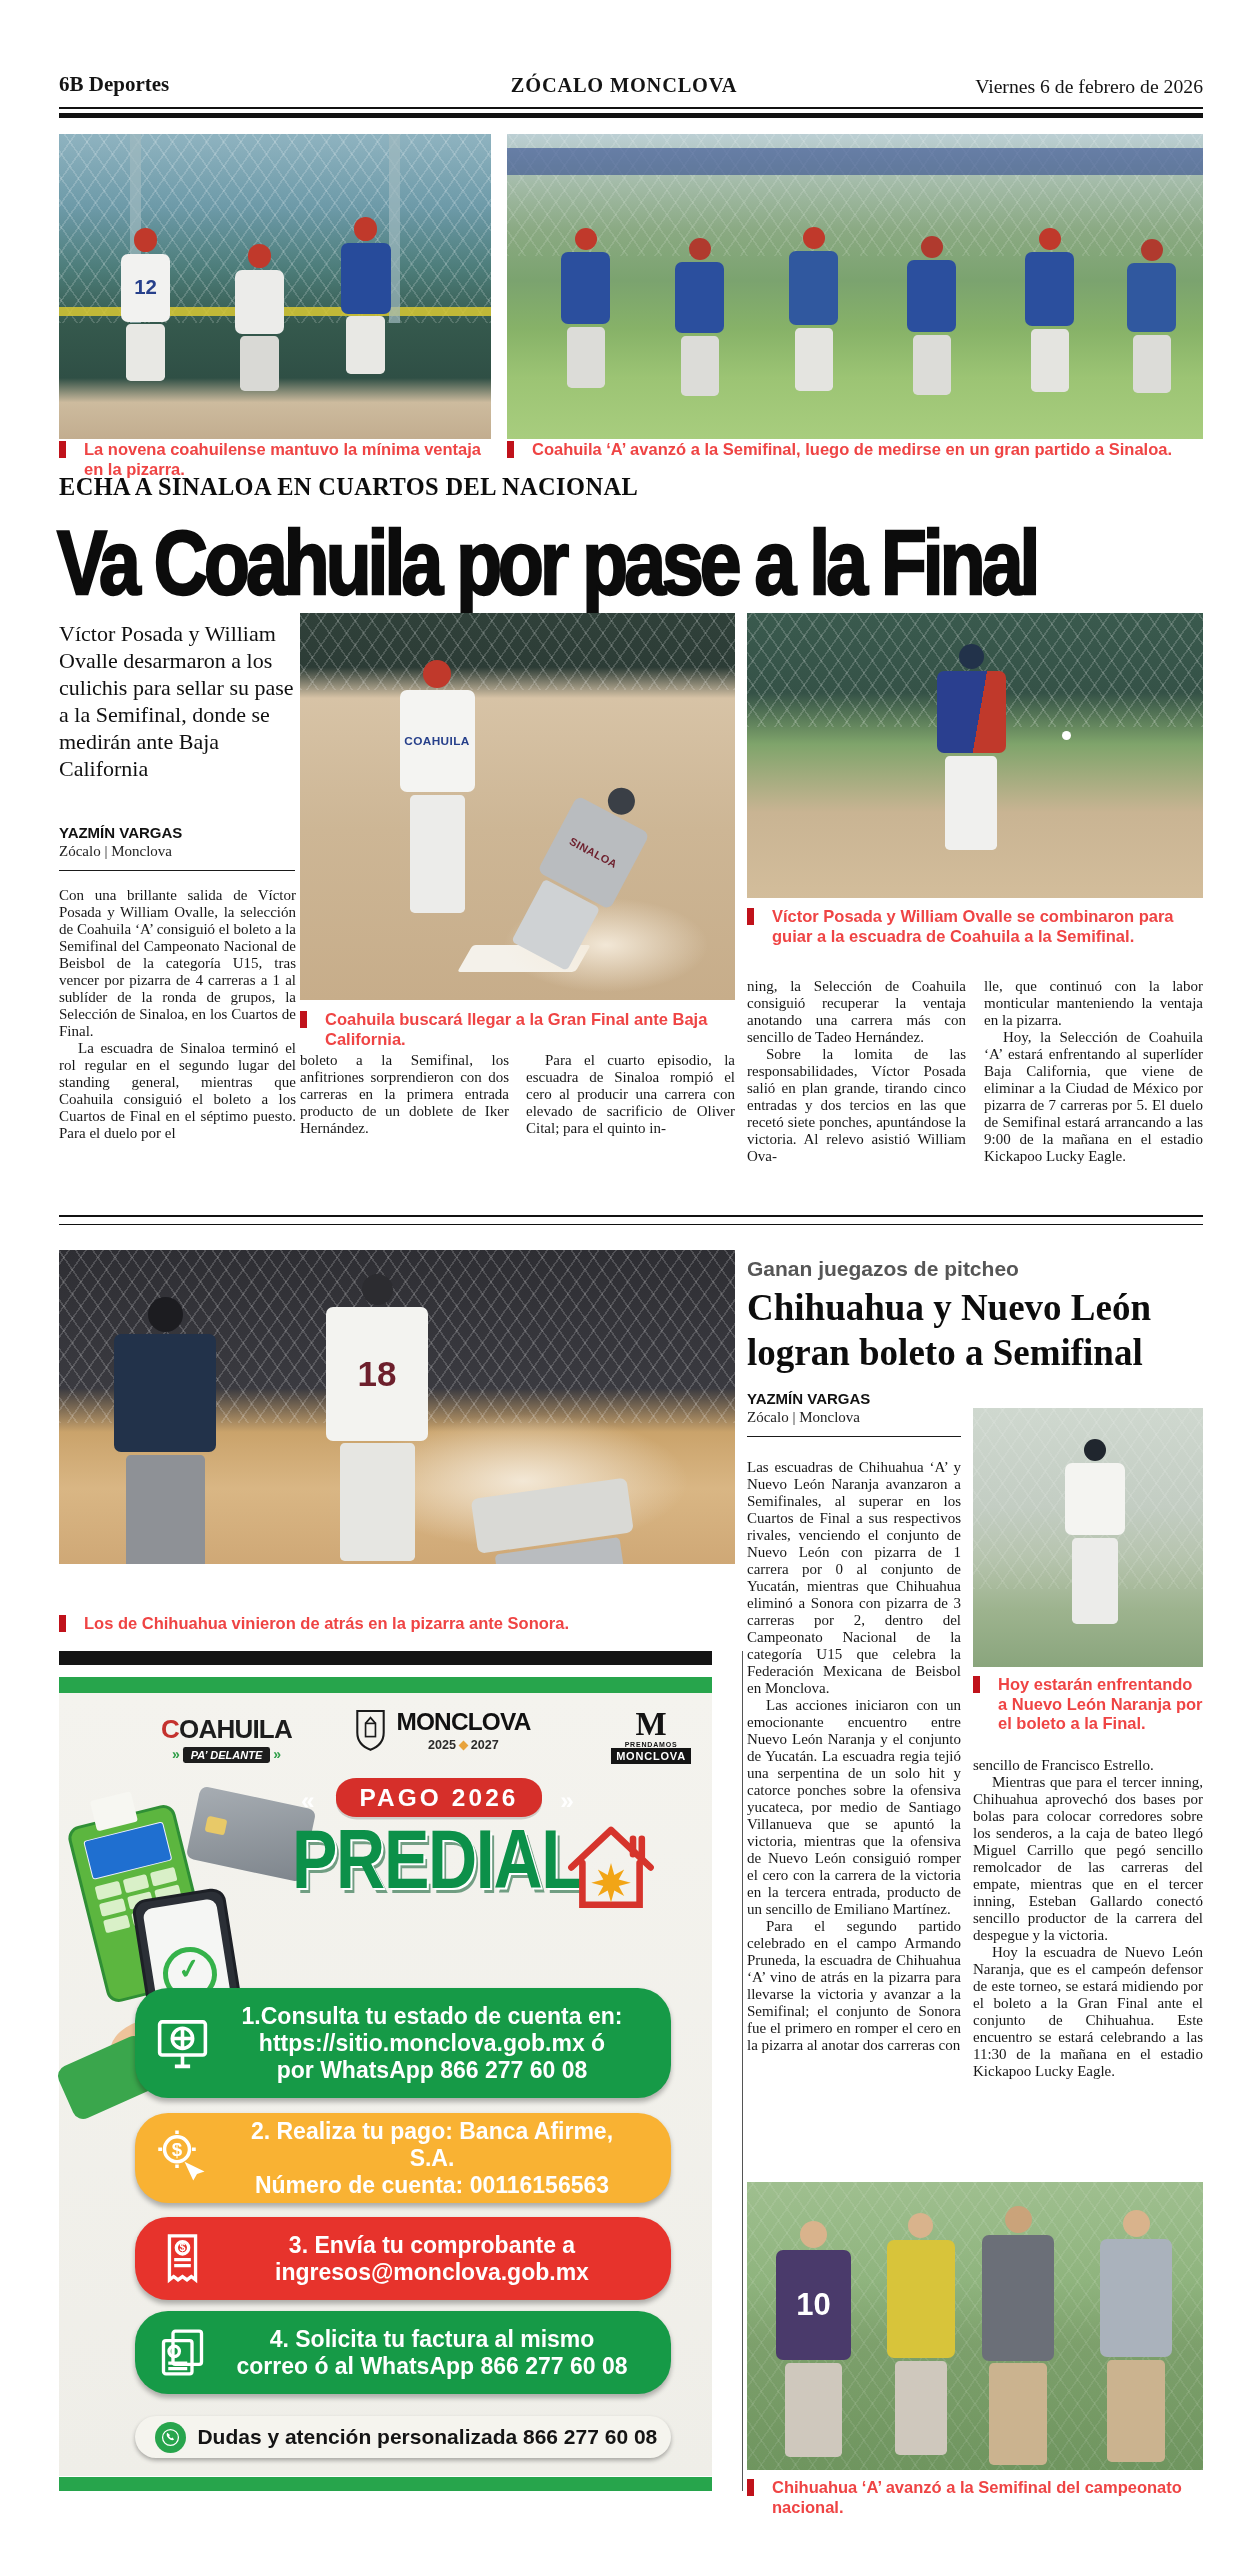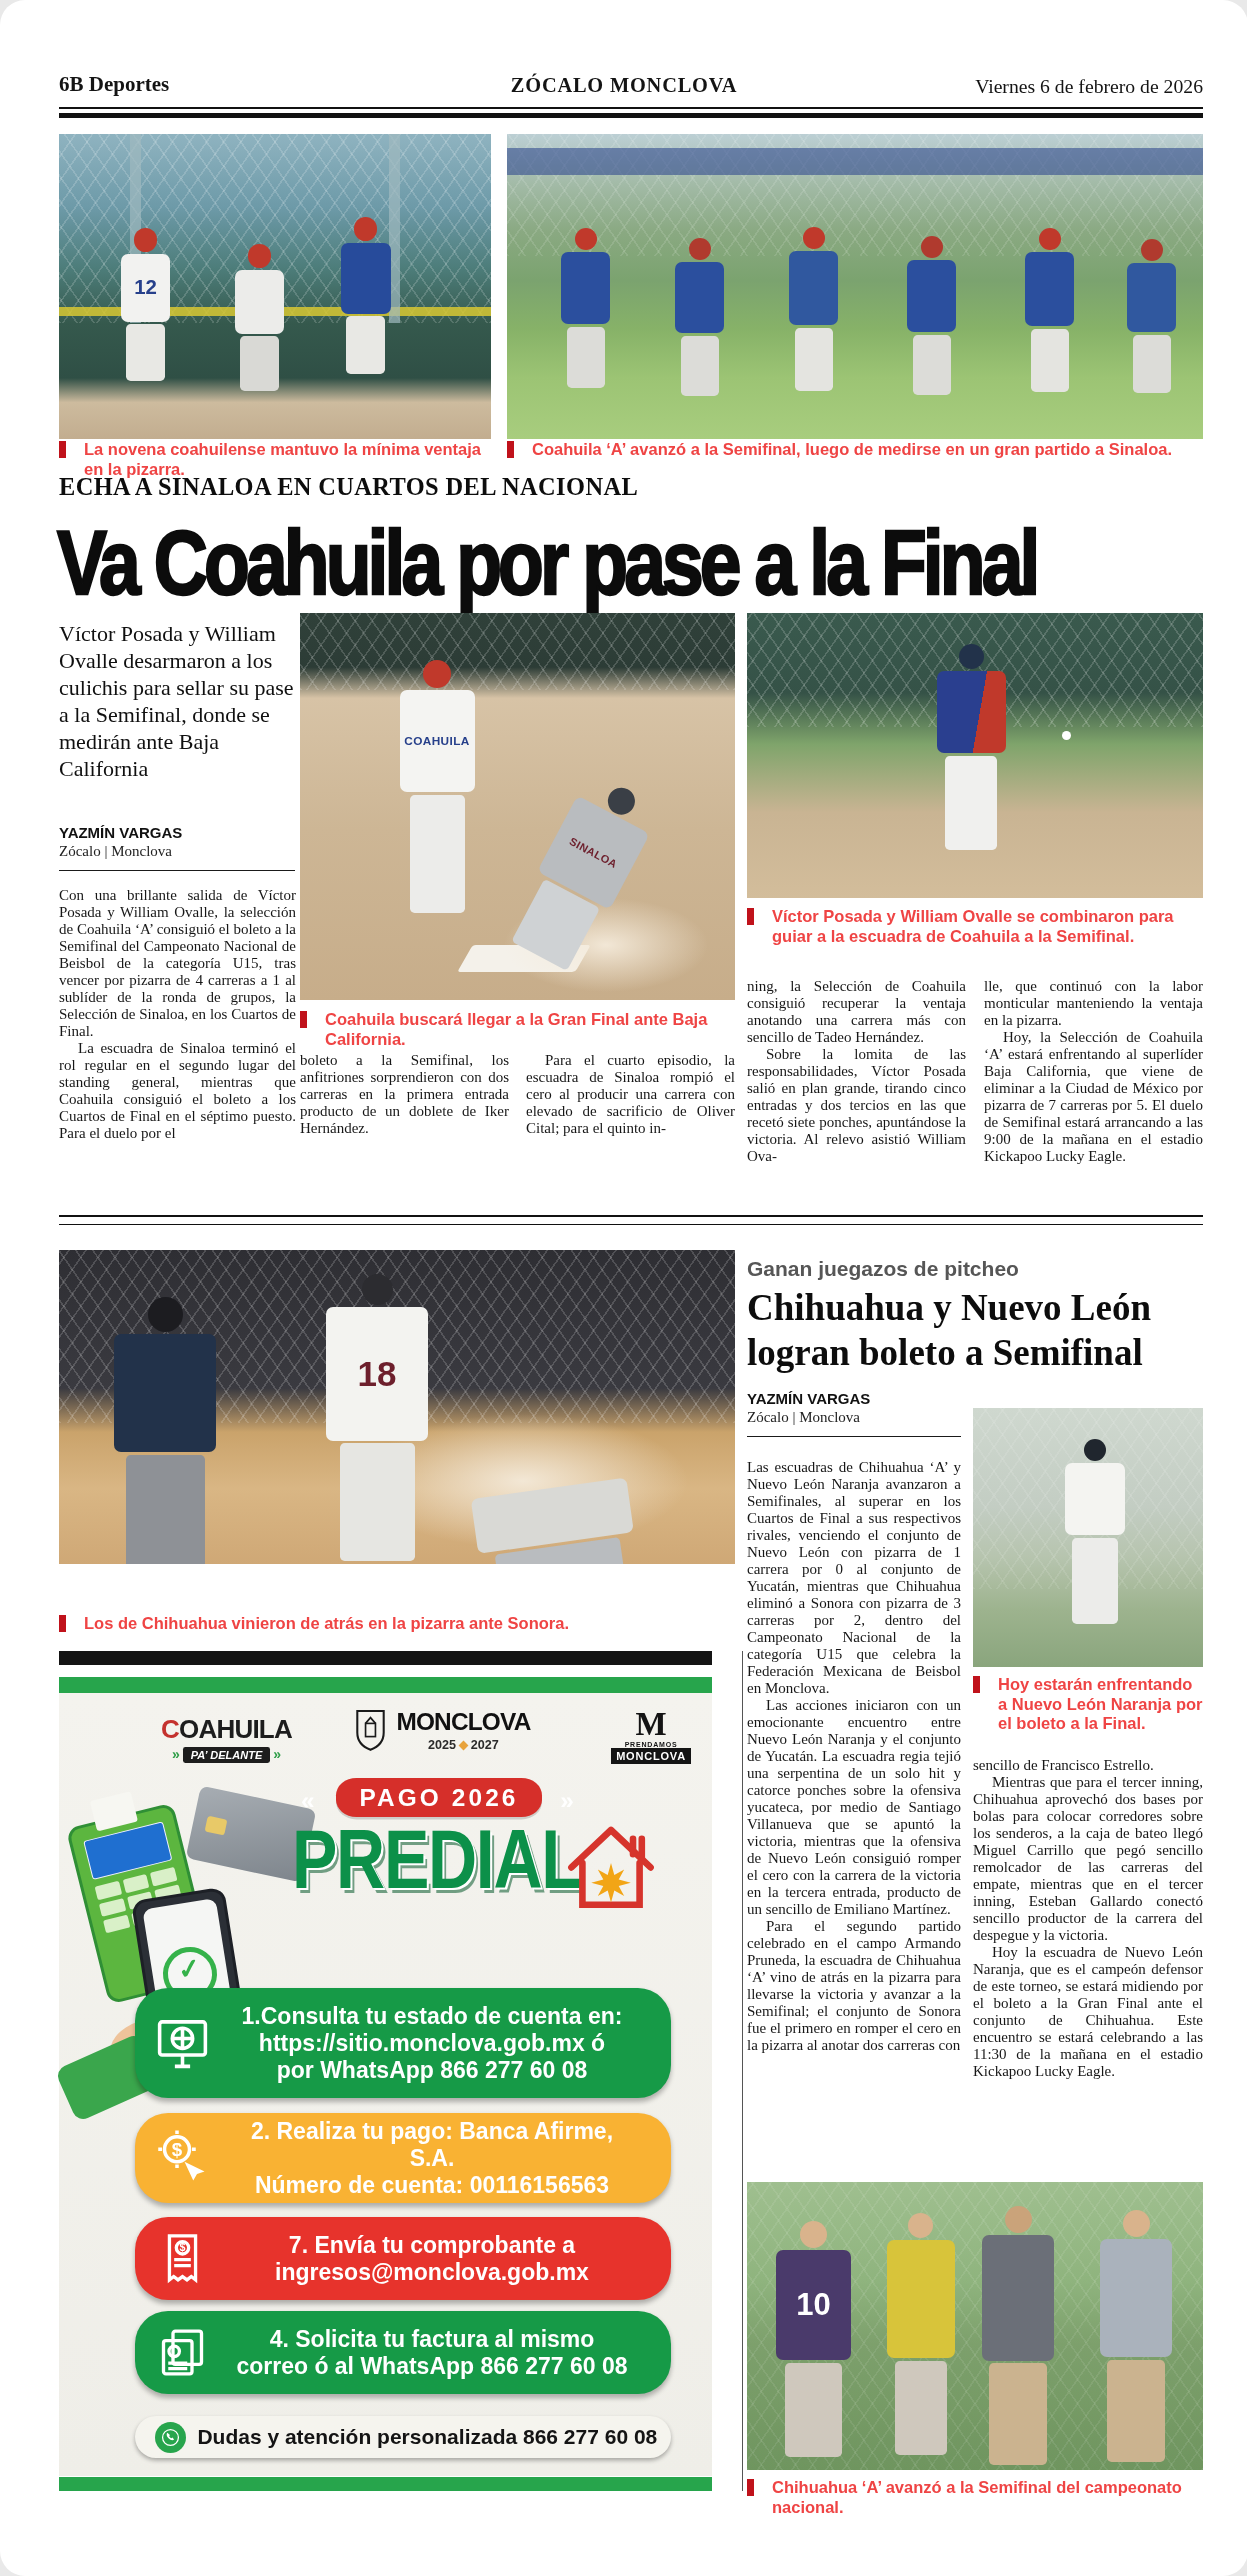--- a/index.html
+++ b/index.html
@@ -1,17 +1,17 @@
 <!DOCTYPE html>
 <html style="font-size:12.6px"><head>
 <meta charset="utf-8">
 <style>
   html,body{margin:0;padding:0;background:#e9e9e9;}
   #page{position:relative;width:1248px;height:2576px;background:#ffffff;overflow:hidden;
-        font-family:"Liberation Serif","DejaVu Serif",serif;color:#141414;border-radius:25px;}
+        font-family:"Liberation Serif","DejaVu Serif",serif;color:#141414;}
   .abs{position:absolute;}
 
   
   .hdr-left{left:59px;top:72px;font:700 21px "Liberation Serif",serif;}
   .hdr-center{left:0;top:74px;width:1248px;text-align:center;font:700 20.4px "Liberation Serif",serif;letter-spacing:0.8px;}
   .hdr-right{right:45px;top:75px;font:400 19.7px "Liberation Serif",serif;}
   .hdr-thin{left:59px;top:107px;width:1144px;height:1.6px;background:#111;}
   .hdr-thick{left:59px;top:113px;width:1144px;height:4.7px;background:#111;}
 
   
@@ -475,21 +475,21 @@
     <div class="pill pill-red" style="top:566px;height:83px;">
       <div class="ic">
         <svg width="57" height="57" viewBox="0 0 24 24" fill="none" stroke="#fff" stroke-width="1.4">
           <path d="M6.5 2.5 H17.5 V21 l-1.8-1.4 -1.8 1.4 -1.9-1.4 -1.9 1.4 -1.8-1.4 -1.8 1.4 Z"></path>
           <circle cx="12" cy="7.5" r="2.6"></circle>
           <text x="12" y="9" text-anchor="middle" fill="#fff" stroke="none" font-size="4.5" font-family="Liberation Sans, sans-serif" font-weight="bold">$</text>
           <path d="M8.5 12.5 h7 M8.5 15 h7"></path>
         </svg>
       </div>
       <div class="tx">
-        <div>7. Envía tu comprobante a</div>
+        <div>3. Envía tu comprobante a</div>
         <div>ingresos@monclova.gob.mx</div>
       </div>
     </div>
 
     <div class="pill pill-green" style="top:660px;height:83px;">
       <div class="ic">
         <svg width="57" height="57" viewBox="0 0 24 24" fill="none" stroke="#fff" stroke-width="1.4">
           <rect x="8" y="3" width="12" height="14" rx="1"></rect>
           <rect x="4" y="7" width="12" height="14" rx="1"></rect>
           <circle cx="8.5" cy="11.5" r="2.2"></circle>

